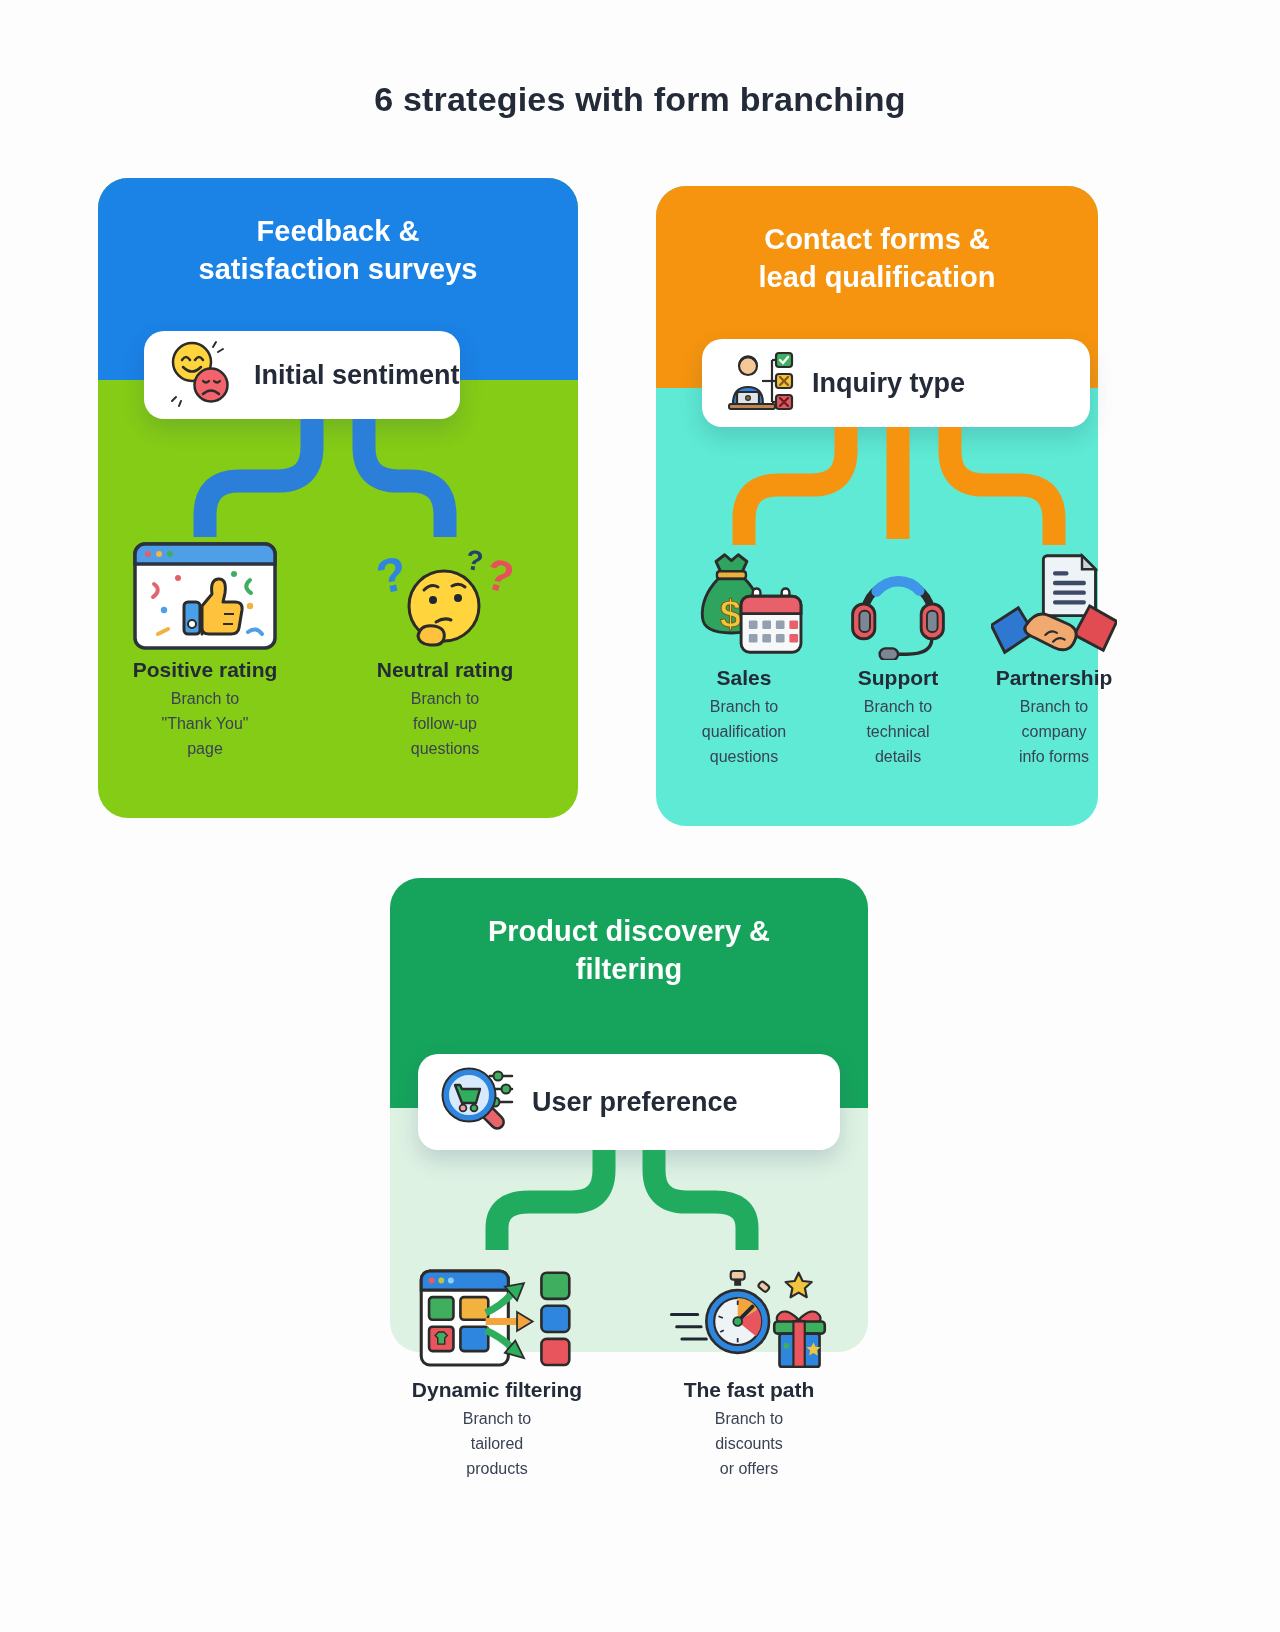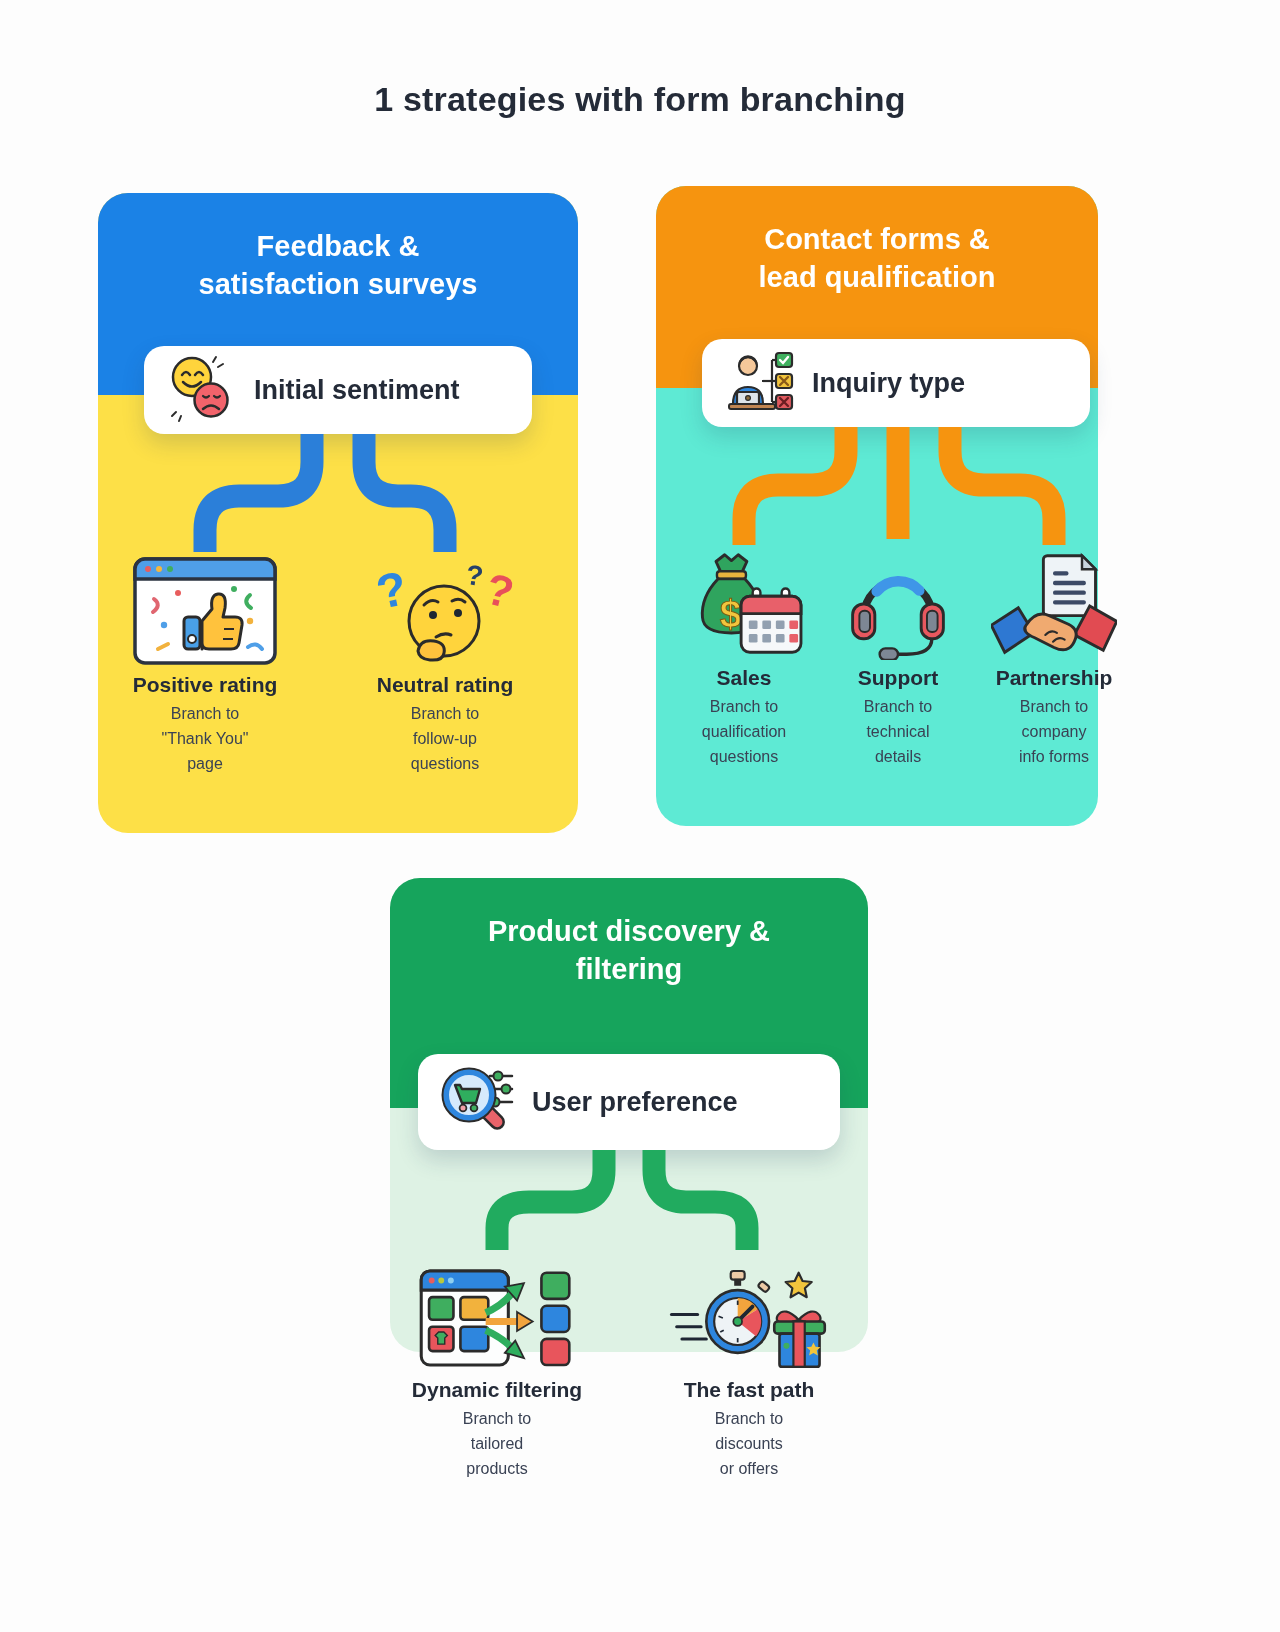--- a/index.html
+++ b/index.html
@@ -33,23 +33,23 @@
   }
   .pill-label{font-size:27px;font-weight:bold;color:#242b38;white-space:nowrap;}
   .connectors{position:absolute;left:0;}
   .branches{position:absolute;left:0;right:0;}
   .branch{position:absolute;text-align:center;}
   .branch-icon{display:flex;align-items:center;justify-content:center;}
   .branch-label{font-size:21px;font-weight:bold;color:#242b38;margin-top:6px;}
   .branch-desc{font-size:16px;line-height:25px;color:#3a4254;margin-top:4px;white-space:pre-line;}
 
   
-  #card-feedback{left:98px;top:193px;width:480px;height:640px;background:#fde047;}
+  #card-feedback{left:98px;top:178px;width:480px;height:640px;background:#84cc16;}
   #card-feedback .card-header{height:202px;background:#1b82e6;}
-  #card-feedback .pill{left:46px;top:153px;width:388px;height:88px;}
+  #card-feedback .pill{left:46px;top:153px;width:316px;height:88px;}
   #card-feedback .connectors{top:241px;}
   #card-feedback .branches{top:362px;}
   #card-feedback .branch{width:230px;}
   #card-feedback .branch-icon{height:112px;}
   #card-feedback .branch.b0{left:-8px;}
   #card-feedback .branch.b1{left:232px;}
 
   
   #card-contact{left:656px;top:186px;width:442px;height:640px;background:#5eead4;}
   #card-contact .card-header{height:202px;background:#f6940f;}
@@ -69,21 +69,21 @@
   #card-product .connectors{top:272px;}
   #card-product .branches{top:386px;}
   #card-product .branch{width:234px;}
   #card-product .branch-icon{height:108px;}
   #card-product .branch.b0{left:-10px;}
   #card-product .branch.b1{left:242px;}
 </style>
 </head>
 <body>
 
-<div class="page-title">1 strategies with form branching</div>
+<div class="page-title">6 strategies with form branching</div>
 
 <section class="card" id="card-feedback">
   <div class="card-header">
     <h2 class="card-title">Feedback &amp;
 satisfaction surveys</h2>
   </div>
 
   <div class="pill">
     <span>
       <svg width="72" height="72" viewBox="0 0 72 72">

